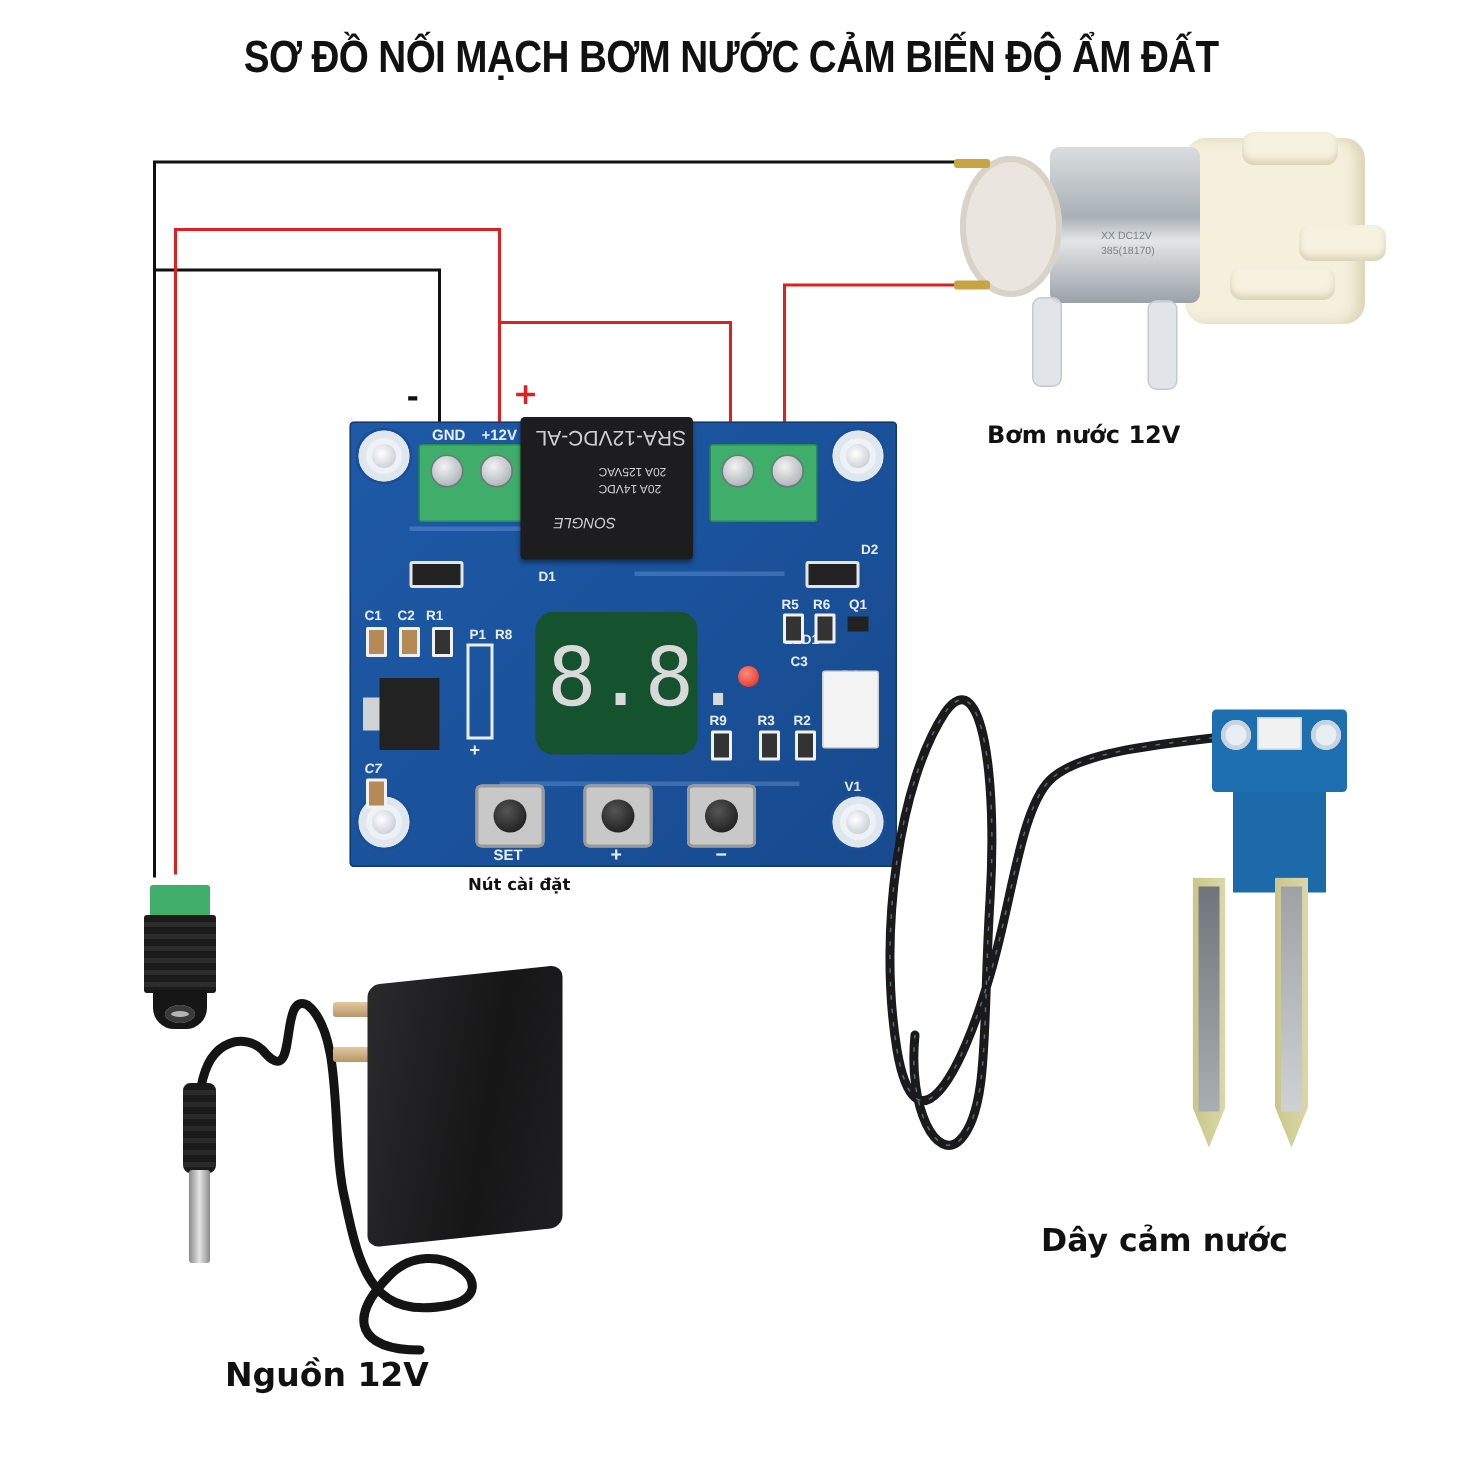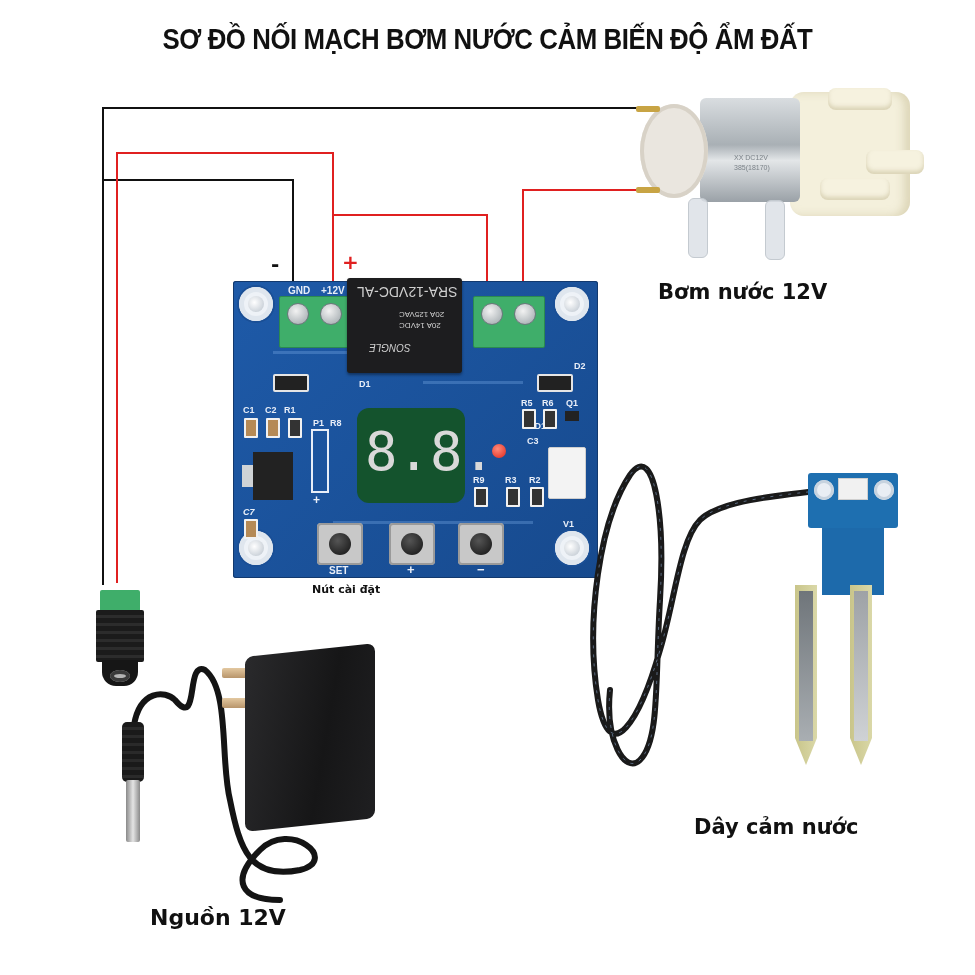--- a/index.html
+++ b/index.html
@@ -163,21 +163,21 @@
 <div class="pump-port" style="left:820px;top:178px;width:70px;height:22px;"></div>
 <div class="pump-motor">
   <span style="position:absolute;left:34px;top:56px;font-size:7px;color:#7b8288;font-family:'Liberation Sans',sans-serif;">XX DC12V</span>
   <span style="position:absolute;left:34px;top:66px;font-size:7px;color:#7b8288;font-family:'Liberation Sans',sans-serif;">385(18170)</span>
 </div>
 <div class="pump-endcap"></div>
 <div class="pump-pin" style="top:106px;"></div>
 <div class="pump-pin" style="top:187px;"></div>
 <div class="pump-leg" style="left:688px;top:198px;"></div>
 <div class="pump-leg" style="left:765px;top:200px;"></div>
-<div class="label" style="left:658px;top:280px;font-size:21px;">Bơm nước 12V</div>
+<div class="label" style="left:658px;top:280px;font-size:16px;">Bơm nước 12V</div>
 
 <svg class="wires" width="975" height="975">
   <path d="M845,488 C780,495 720,500 700,520 C680,540 675,600 660,650 C640,720 610,770 598,700 C585,620 600,520 630,475 C655,440 665,520 660,600 C655,680 660,740 640,760 C625,775 605,740 610,690" fill="none" stroke="#1a1a1a" stroke-width="6" stroke-linecap="round"></path>
   <path d="M845,488 C780,495 720,500 700,520 C680,540 675,600 660,650 C640,720 610,770 598,700 C585,620 600,520 630,475 C655,440 665,520 660,600 C655,680 660,740 640,760 C625,775 605,740 610,690" fill="none" stroke="#5a6a80" stroke-width="1" stroke-dasharray="3 6"></path>
 </svg>
 <div class="sensor-neck"></div>
 <div class="sensor-head"></div>
 <div class="sensor-hole" style="left:814px;"></div>
 <div class="sensor-hole" style="left:874px;"></div>
 <div class="sensor-conn"></div>

